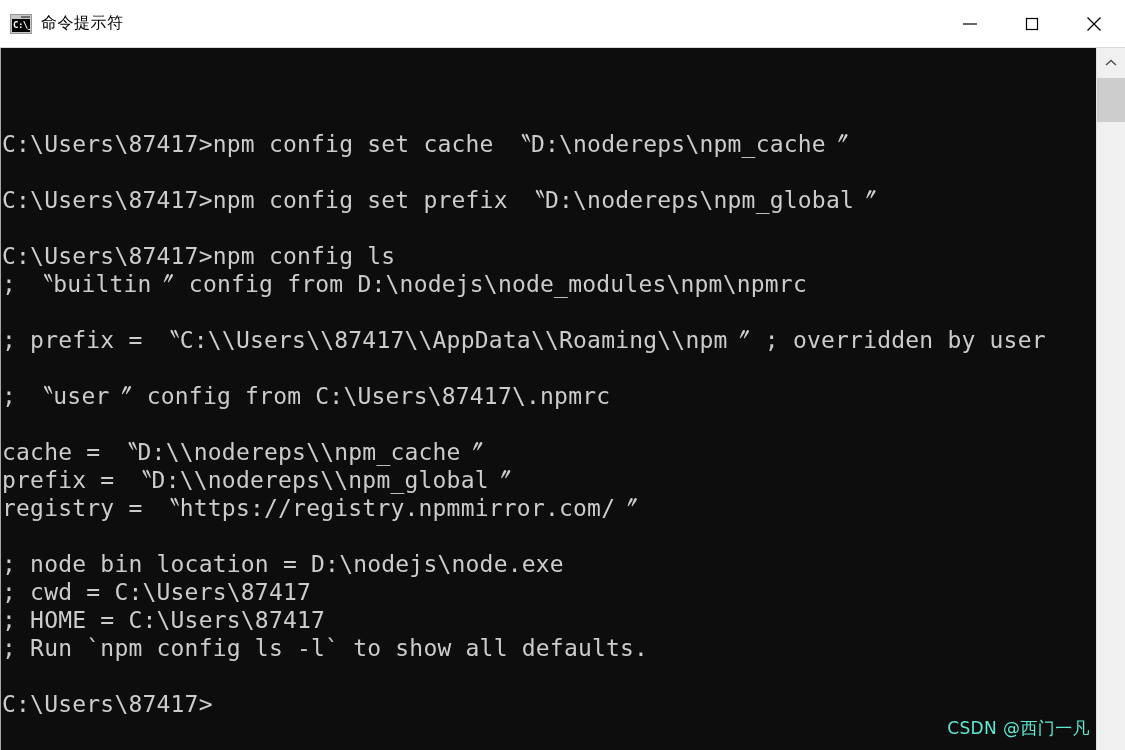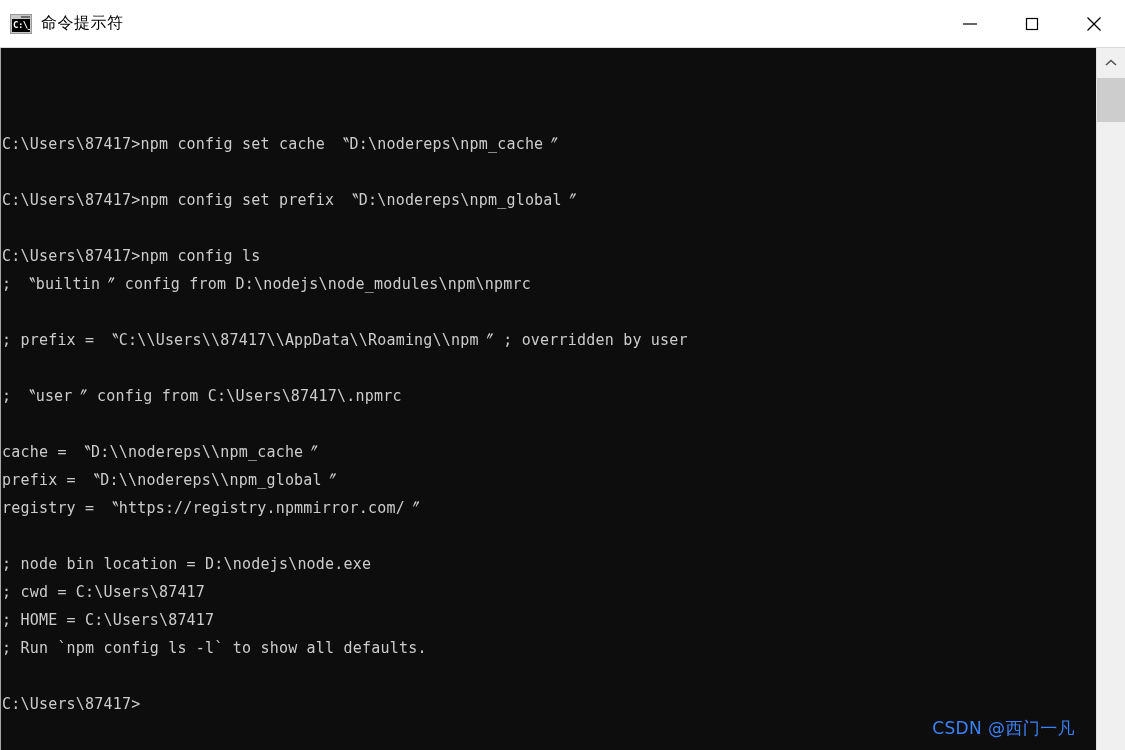--- a/index.html
+++ b/index.html
@@ -109,21 +109,21 @@
     box-sizing: border-box;
     overflow: hidden;
   }
 
   .console-text {
     flex: 1 1 auto;
     position: relative;
     padding: 0;
     overflow: hidden;
     font-family: "DejaVu Sans Mono", "Liberation Mono", monospace;
-    font-size: 15px;
+    font-size: 23px;
     line-height: 28px;
     color: #cccccc;
     white-space: pre;
     letter-spacing: 0.2px;
   }
   .console-lines {
     padding-top: 26px;
     padding-left: 1px;
   }
   .cline {
@@ -162,24 +162,24 @@
     top: 0;
     left: 0;
     right: 0;
     height: 44px;
     background: #cdcdcd;
   }
 
   
   .watermark {
     position: absolute;
-    right: 50px;
+    right: 35px;
     bottom: 10px;
     font-size: 17px;
-    color: #3b82f6;
+    color: #5eead4;
     font-family: "DejaVu Sans", "Liberation Sans", sans-serif;
     white-space: nowrap;
     pointer-events: none;
     letter-spacing: 0.4px;
   }
 </style>
 </head>
 <body>
 
 <div class="window">

